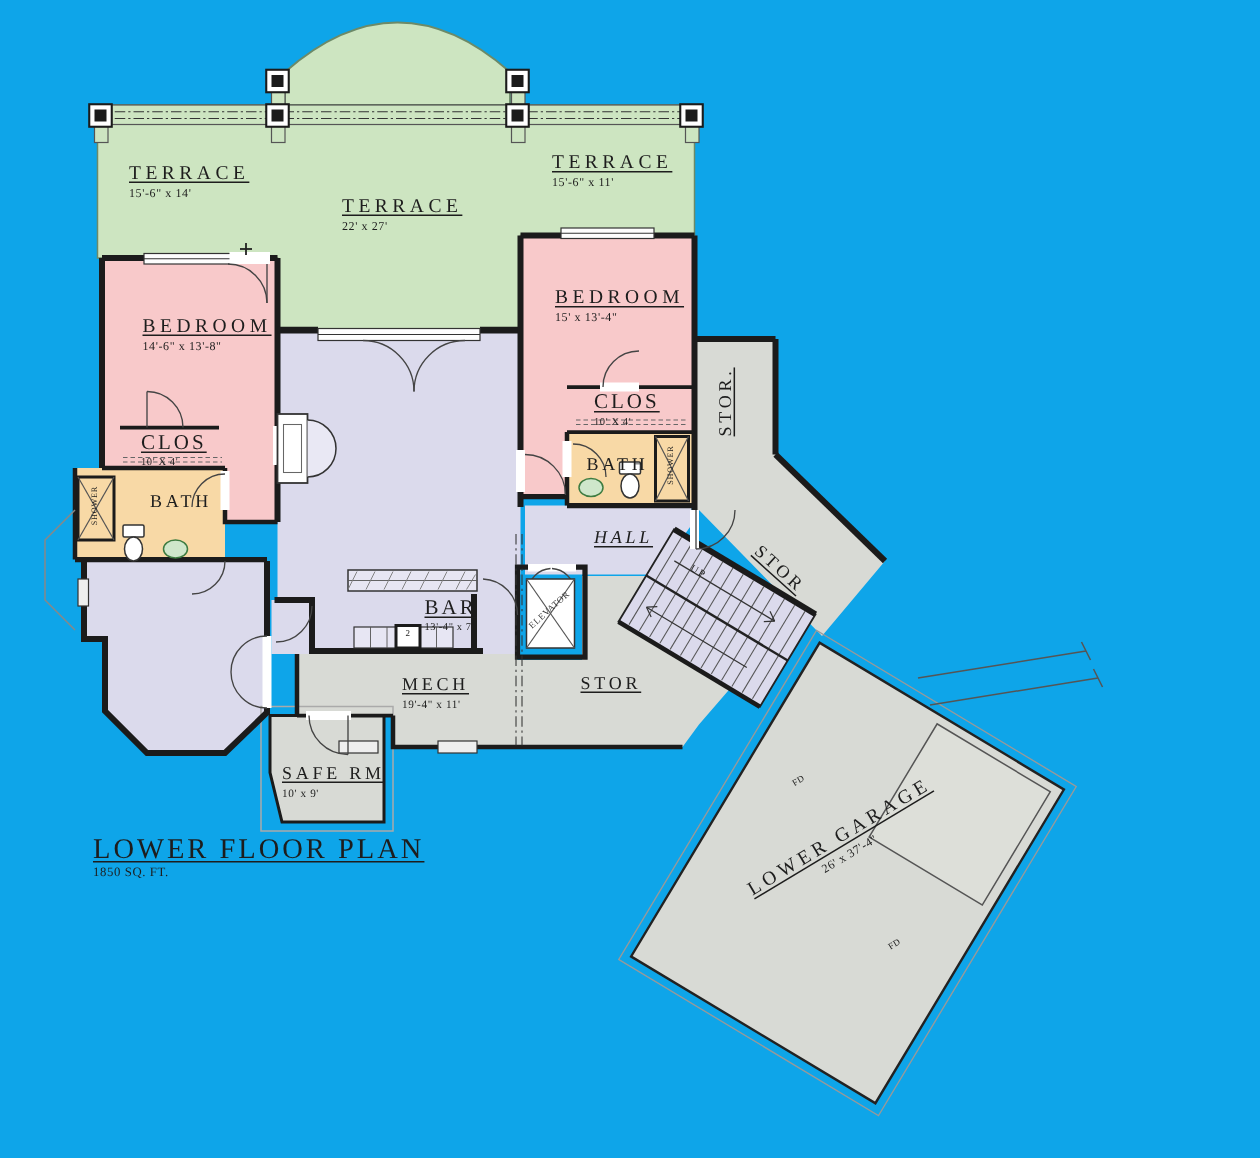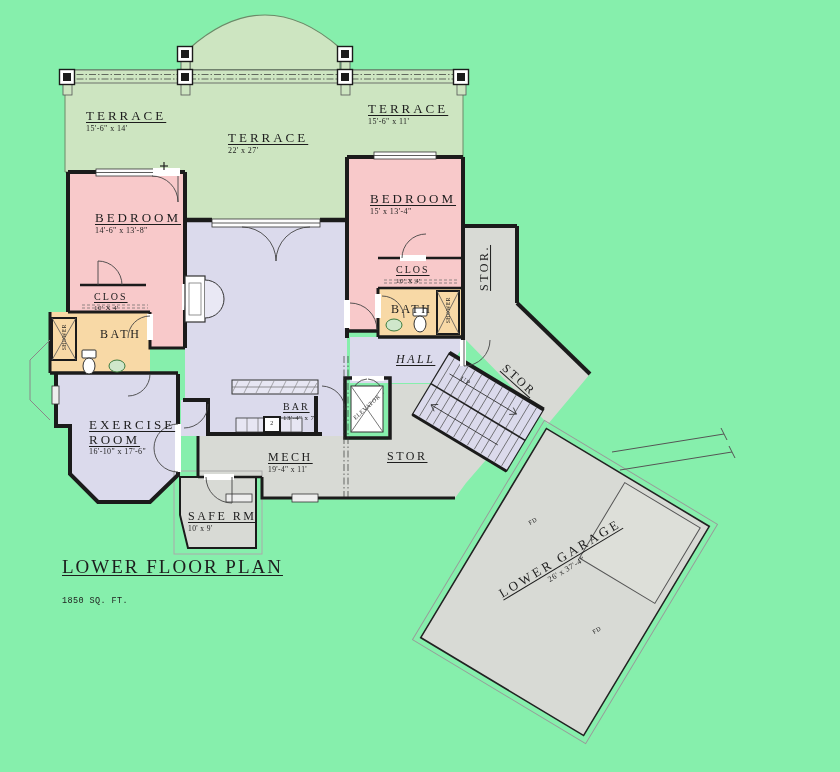--- a/index.html
+++ b/index.html
@@ -1,25 +1,25 @@
 <!DOCTYPE html>
 <html><head>
 <meta charset="utf-8">
 <style>
   html,body{margin:0;padding:0;background:#fff;}
-  #plan{position:relative;width:840px;height:772px;background:#86efac;overflow:hidden;
+  #plan{position:relative;width:840px;height:772px;background:#0ea5e9;overflow:hidden;
         font-family:"Liberation Serif",serif;}
   #plan svg{position:absolute;left:0;top:0;}
   .lbl{position:absolute;color:#1d1d1d;line-height:1.12;}
   .nm{display:inline-block;text-decoration:underline;text-underline-offset:2px;}
   .dm{font-size:8px;letter-spacing:.4px;display:block;margin-top:1px;}
   .s15{font-size:19px;letter-spacing:2px;}
   .s13{font-size:13px;letter-spacing:3px;}
   .s12{font-size:12px;letter-spacing:2.5px;}
-  .s11{font-size:10px;letter-spacing:2px;}
+  .s11{font-size:14px;letter-spacing:2px;}
   .s7{font-size:7px;letter-spacing:1px;}
   .s6{font-size:6px;letter-spacing:.5px;}
   .rot{text-align:center;transform-origin:center;}
   .wide{width:110px;}
 </style>
 </head>
 <body>
 
 <div id="plan">
 <svg width="840" height="772" viewBox="0 0 840 772">
@@ -303,31 +303,28 @@
     <span class="dm" style="font-size:7px">13'-4" x 7'</span></div>
   <div class="lbl" style="left:268px;top:447px;">
     <span class="nm s12">MECH</span>
     <span class="dm" style="font-size:7.5px">19'-4" x 11'</span></div>
   <div class="lbl" style="left:387px;top:446px;">
     <span class="nm s12">STOR</span></div>
   <div class="lbl rot" style="left:452px;top:259px;width:62px;transform:rotate(-90deg);">
     <span class="nm s12">STOR.</span></div>
   <div class="lbl rot" style="left:494px;top:370px;width:52px;transform:rotate(42deg);">
     <span class="nm s12">STOR</span></div>
-  <div class="lbl wide" style="left:89px;top:418px;">
-    <span class="nm s13" style="text-decoration:underline;">EXERCISE ROOM</span>
-    <span class="dm">16'-10" x 17'-6"</span></div>
   <div class="lbl" style="left:188px;top:506px;">
     <span class="nm s12">SAFE RM</span>
     <span class="dm" style="font-size:7.5px">10' x 9'</span></div>
   <div class="lbl rot s6" style="left:336px;top:404px;width:62px;transform:rotate(-42deg);color:#333;">ELEVATOR</div>
   <div class="lbl rot" style="left:487px;top:548px;width:150px;transform:rotate(-31deg);">
     <span class="nm s13">LOWER GARAGE</span>
     <span class="dm">26' x 37'-4"</span></div>
   <div class="lbl rot s7" style="left:450px;top:378px;width:30px;transform:rotate(31deg);">UP</div>
   <div class="lbl rot s6" style="left:518px;top:518px;width:30px;transform:rotate(-31deg);">FD</div>
   <div class="lbl rot s6" style="left:582px;top:627px;width:30px;transform:rotate(-31deg);">FD</div>
   <div class="lbl rot s6" style="left:257px;top:420px;width:30px;">2</div>
 
   <div class="lbl" style="left:62px;top:556px;">
     <span class="nm s15">LOWER FLOOR PLAN</span>
-    <span class="dm" style="font-size:8.5px;margin-top:20px;font-family:Liberation Mono, monospace;">1850 SQ. FT.</span></div>
+    <span class="dm" style="font-size:8.5px;margin-top:0;">1850 SQ. FT.</span></div>
 </div>
 
 </body></html>

